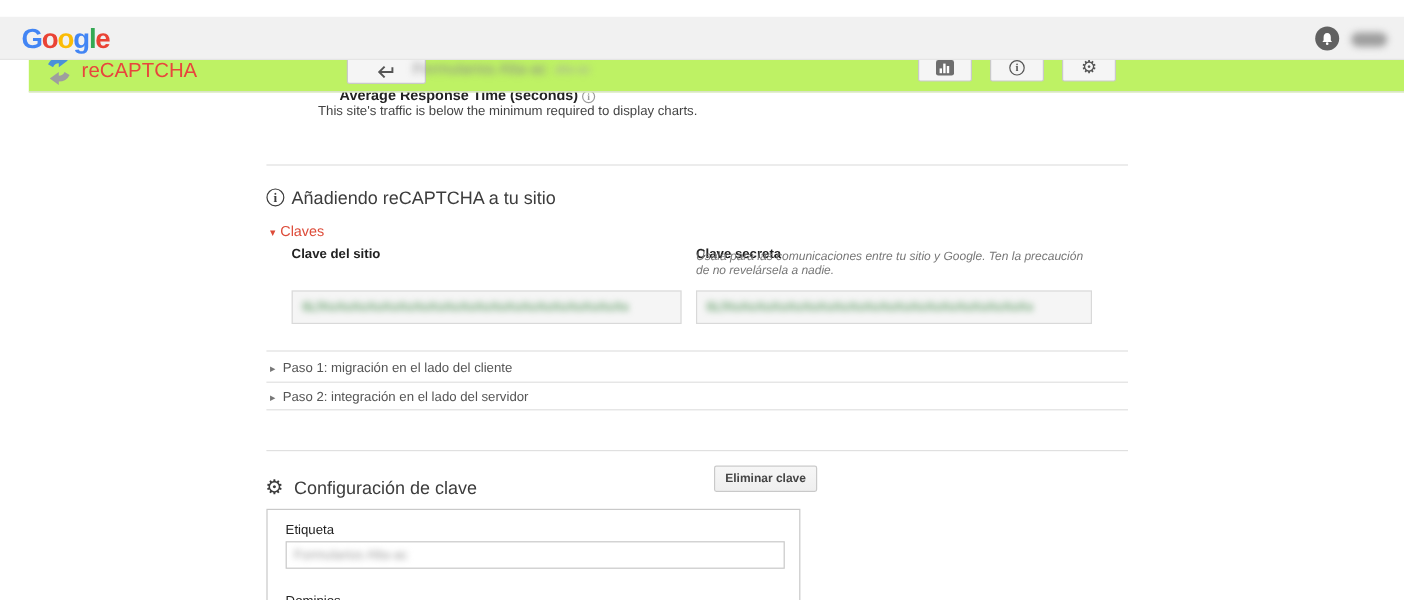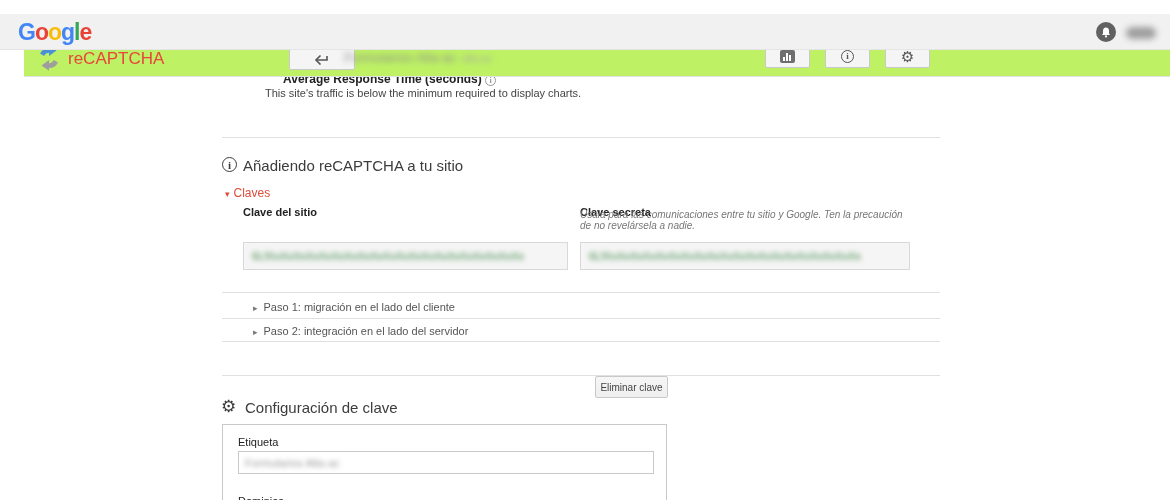--- a/index.html
+++ b/index.html
@@ -61,26 +61,26 @@
   .red-toggle { position:absolute; left:225px; top:186px; font-size:12px; color:#dd4b39; cursor:pointer; }
   .red-toggle .tri { font-size:9px; margin-right:4px; }
   .col-label { position:absolute; font-size:11px; font-weight:bold; color:#222; }
   .col-desc { position:absolute; font-size:10px; color:#777; line-height:11px; }
   .key-box {
     position:absolute; top:242px; height:28px; background:#f5f5f5;
     border:1px solid #d9d9d9; display:flex; align-items:center; padding-left:8px;
     overflow:hidden; cursor:text;
   }
   .key-text { font-size:11px; color:#3c8743; filter:blur(2.5px); white-space:nowrap; }
-  .step-row { position:absolute; left:225px; font-size:11px; color:#555; cursor:pointer;margin-left:28px; }
+  .step-row { position:absolute; left:225px; font-size:11px; color:#555; cursor:pointer; }
   .step-row .tri { font-size:9px; color:#777; margin-right:6px; }
   .cfg-gear { position:absolute; left:221px; top:398px; font-size:17px; color:#3c3c3c; line-height:1; }
   .delete-btn {
-    position:absolute; left:595px; top:376px; width:73px; height:22px;
-    font-size:10px; font-weight:normal; color:#444;
+    position:absolute; left:595px; top:388px; width:86px; height:22px;
+    font-size:10px; font-weight:bold; color:#444;
     background:linear-gradient(#f6f6f6,#efefef);
   }
   .cfg-box {
     position:absolute; left:222px; top:424px; width:445px; height:150px;
     border:1px solid #c9c9c9; background:#fff;
   }
   .field-label { position:absolute; font-size:11px; font-weight:normal; color:#222; }
   .input-box {
     position:absolute; left:15px; top:26px; width:416px; height:23px;
     border:1px solid #c9c9c9; background:#fff; display:flex; align-items:center;

